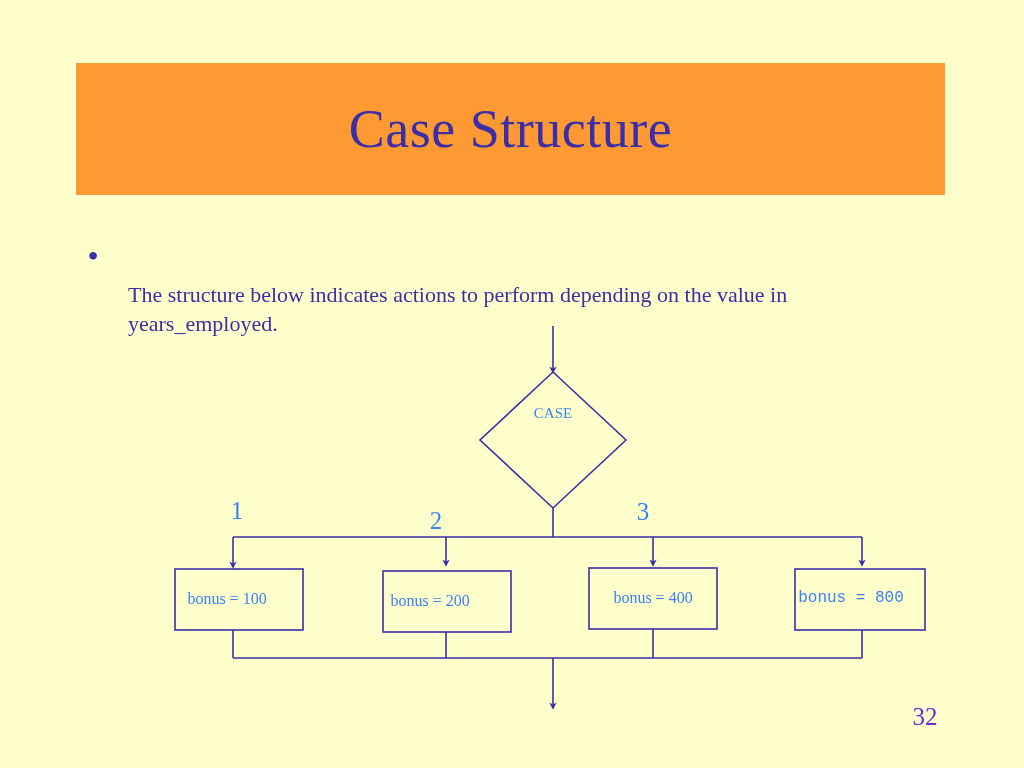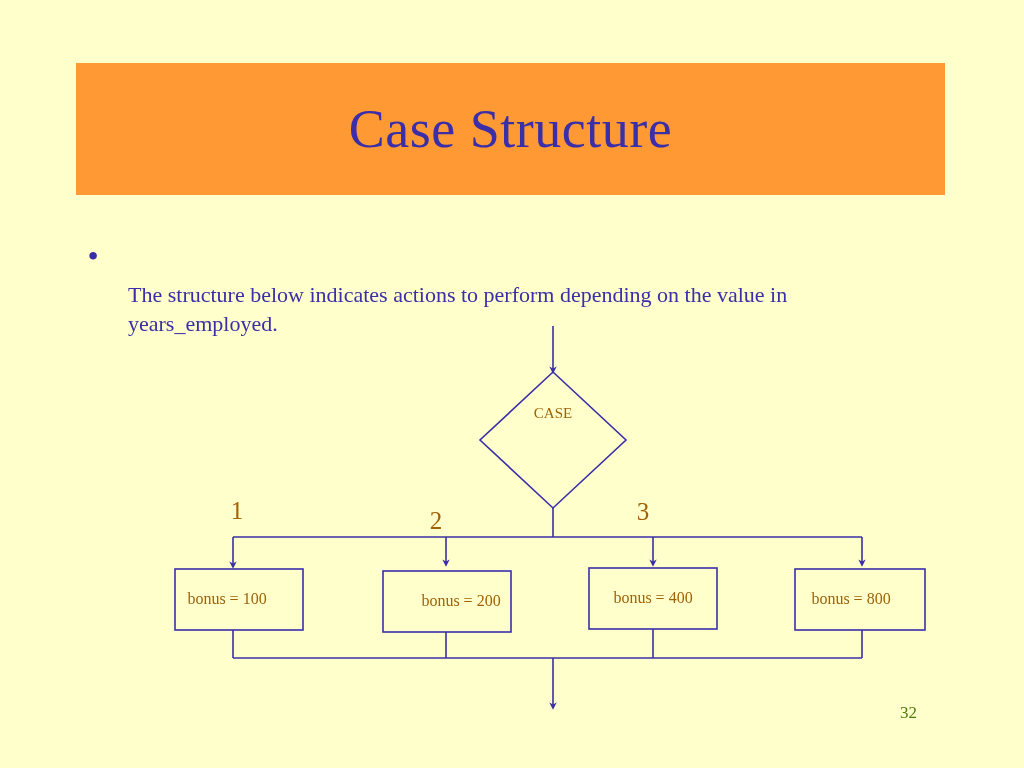--- a/index.html
+++ b/index.html
@@ -82,43 +82,44 @@
     width: 1024px;
     height: 768px;
     pointer-events: none;
   }
   #flow svg {
     display: block;
   }
 
   .node-label {
     position: absolute;
-    color: #a16207;
+    color: #3b82f6;
     text-align: center;
     white-space: nowrap;
     line-height: 1.12;
   }
   .diamond-label {
     font-size: 15px;
   }
   .case-label {
     font-size: 25px;
   }
   .box-label {
     font-size: 16px;
   }
 
   
   #page-number {
     position: absolute;
     left: 900px;
     top: 704px;
     width: 50px;
-    color: #4d7c0f;
-    font-size: 17px;
+    text-align: center;
+    color: #6d28d9;
+    font-size: 25px;
     line-height: 1;
   }
 </style>
 </head>
 <body>
 
 <div id="slide">
 
   <div id="title-bar">
     <div id="title-text">Case Structure</div>
@@ -171,19 +172,19 @@
 
   <div class="node-label diamond-label" style="left:453px; top:405px; width:200px;">
     <div>CASE</div>
   </div>
 
   <div class="node-label case-label" style="left:207px; top:497px; width:60px;">1</div>
   <div class="node-label case-label" style="left:406px; top:507px; width:60px;">2</div>
   <div class="node-label case-label" style="left:613px; top:498px; width:60px;">3</div>
 
   <div class="node-label box-label" style="left:175px; top:590px; width:104px;">bonus = 100</div>
-  <div class="node-label box-label" style="left:397px; top:592px; width:128px;text-align:center;">bonus = 200</div>
+  <div class="node-label box-label" style="left:366px; top:592px; width:128px;text-align:center;">bonus = 200</div>
   <div class="node-label box-label" style="left:589px; top:589px; width:128px;">bonus = 400</div>
-  <div class="node-label box-label" style="left:795px; top:590px; width:112px;">bonus = 800</div>
+  <div class="node-label box-label" style="left:795px; top:590px; width:112px;font-family:Liberation Mono, monospace;">bonus = 800</div>
 
   <div id="page-number">32</div>
 
 </div>
 
 </body></html>

